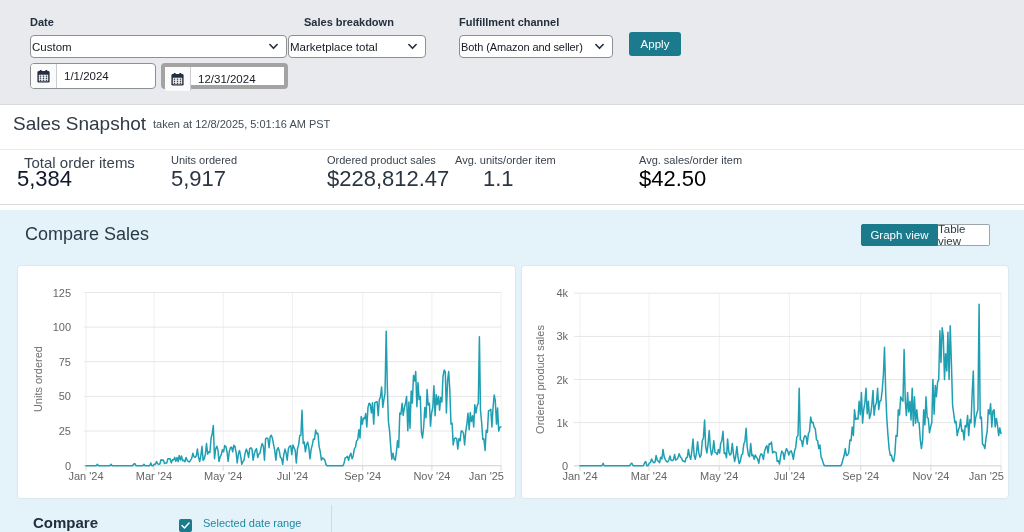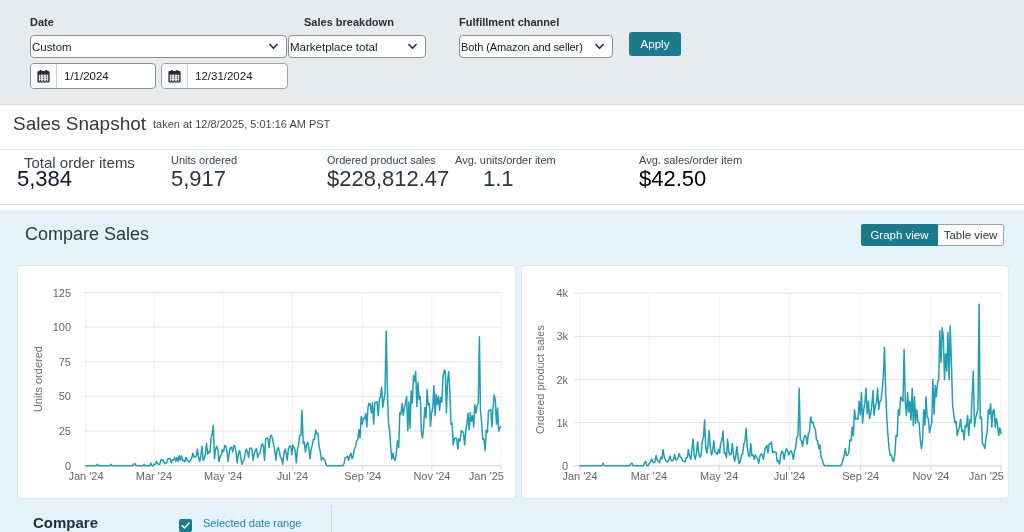--- a/index.html
+++ b/index.html
@@ -30,21 +30,21 @@
           <rect x="7.2" y="9.2" width="1.6" height="1.3"></rect>
           <rect x="10.4" y="9.2" width="1.6" height="1.3"></rect>
           <rect x="4" y="11.4" width="1.6" height="1.3"></rect>
           <rect x="7.2" y="11.4" width="1.6" height="1.3"></rect>
           <rect x="10.4" y="11.4" width="1.6" height="1.3"></rect>
         </g>
       </svg>
     </div>
   <div class="abs" style="left:33px;top:6px;font-size:11.5px;color:#16191f">1/1/2024</div>
 </div>
-<div class="abs" style="left:161px;top:63px;width:127px;height:26px;background:#fff;border:1px solid #a3a3a3;border-radius:4px">
+<div class="abs" style="left:161px;top:63px;width:127px;height:26px;background:#fff;border:4px solid #a3a3a3;border-radius:4px">
   <div class="abs" style="left:0;top:0;width:26px;height:24px;border-right:1px solid #c9cdd1;border-radius:3px 0 0 3px;background:#fbfbfc;display:flex;align-items:center;justify-content:center">
       <svg width="15" height="15" viewBox="0 0 16 16">
         <path fill="#232f3e" d="M4 1h2v2.2H4zM10 1h2v2.2h-2z"></path>
         <rect x="1.5" y="2.2" width="13" height="12.3" rx="1.5" fill="#232f3e"></rect>
         <rect x="3" y="6" width="10" height="7" rx="0.5" fill="#fff"></rect>
         <g fill="#232f3e">
           <rect x="4" y="7" width="1.6" height="1.3"></rect>
           <rect x="7.2" y="7" width="1.6" height="1.3"></rect>
           <rect x="10.4" y="7" width="1.6" height="1.3"></rect>
           <rect x="4" y="9.2" width="1.6" height="1.3"></rect>
@@ -81,21 +81,21 @@
 <div class="abs" style="left:327px;top:154px;font-size:11px;color:#39434e">Ordered product sales</div>
 <div class="abs" style="left:327px;top:166px;font-size:22px;color:#2b3642">$228,812.47</div>
 <div class="abs" style="left:455px;top:154px;font-size:11px;color:#39434e">Avg. units/order item</div>
 <div class="abs" style="left:483px;top:166px;font-size:22px;color:#2b3642">1.1</div>
 <div class="abs" style="left:639px;top:154px;font-size:11px;color:#39434e">Avg. sales/order item</div>
 <div class="abs" style="left:639px;top:166px;font-size:22px;color:#000000">$42.50</div>
 
 <div class="abs" style="left:0;top:210px;width:1024px;height:322px;background:#e4f2f9"></div>
 <div class="abs" style="left:25px;top:224px;font-size:18px;color:#2a3b47">Compare Sales</div>
 <div class="abs" style="left:861px;top:224px;width:77px;height:22px;background:#1b7a8c;border:1px solid #1b7a8c;border-radius:2px 0 0 2px;color:#fff;font-size:11.5px;display:flex;align-items:center;justify-content:center">Graph view</div>
-<div class="abs" style="left:938px;top:224px;width:66px;height:22px;background:#fff;border:1px solid #9aa5ab;border-left:none;border-radius:0 2px 2px 0;color:#2b3b44;font-size:11.5px;display:flex;align-items:center;justify-content:center">Table view</div>
+<div class="abs" style="left:938px;top:224px;width:52px;height:22px;background:#fff;border:1px solid #9aa5ab;border-left:none;border-radius:0 2px 2px 0;color:#2b3b44;font-size:11.5px;display:flex;align-items:center;justify-content:center">Table view</div>
 
 <div class="abs" style="left:17px;top:265px;width:499px;height:234px;background:#fff;border:1px solid #dce8ee;border-radius:4px">
 <svg width="499" height="234" style="position:absolute;left:0;top:0" xmlns="http://www.w3.org/2000/svg">
       <line x1="68" y1="26.5" x2="68" y2="199.7" stroke="#f0f0f0" stroke-width="1"></line>
       <line x1="136" y1="26.5" x2="136" y2="199.7" stroke="#f0f0f0" stroke-width="1"></line>
       <line x1="205.2" y1="26.5" x2="205.2" y2="199.7" stroke="#f0f0f0" stroke-width="1"></line>
       <line x1="274.4" y1="26.5" x2="274.4" y2="199.7" stroke="#f0f0f0" stroke-width="1"></line>
       <line x1="344.7" y1="26.5" x2="344.7" y2="199.7" stroke="#f0f0f0" stroke-width="1"></line>
       <line x1="413.9" y1="26.5" x2="413.9" y2="199.7" stroke="#f0f0f0" stroke-width="1"></line>
       <line x1="483" y1="26.5" x2="483" y2="199.7" stroke="#f0f0f0" stroke-width="1"></line>

